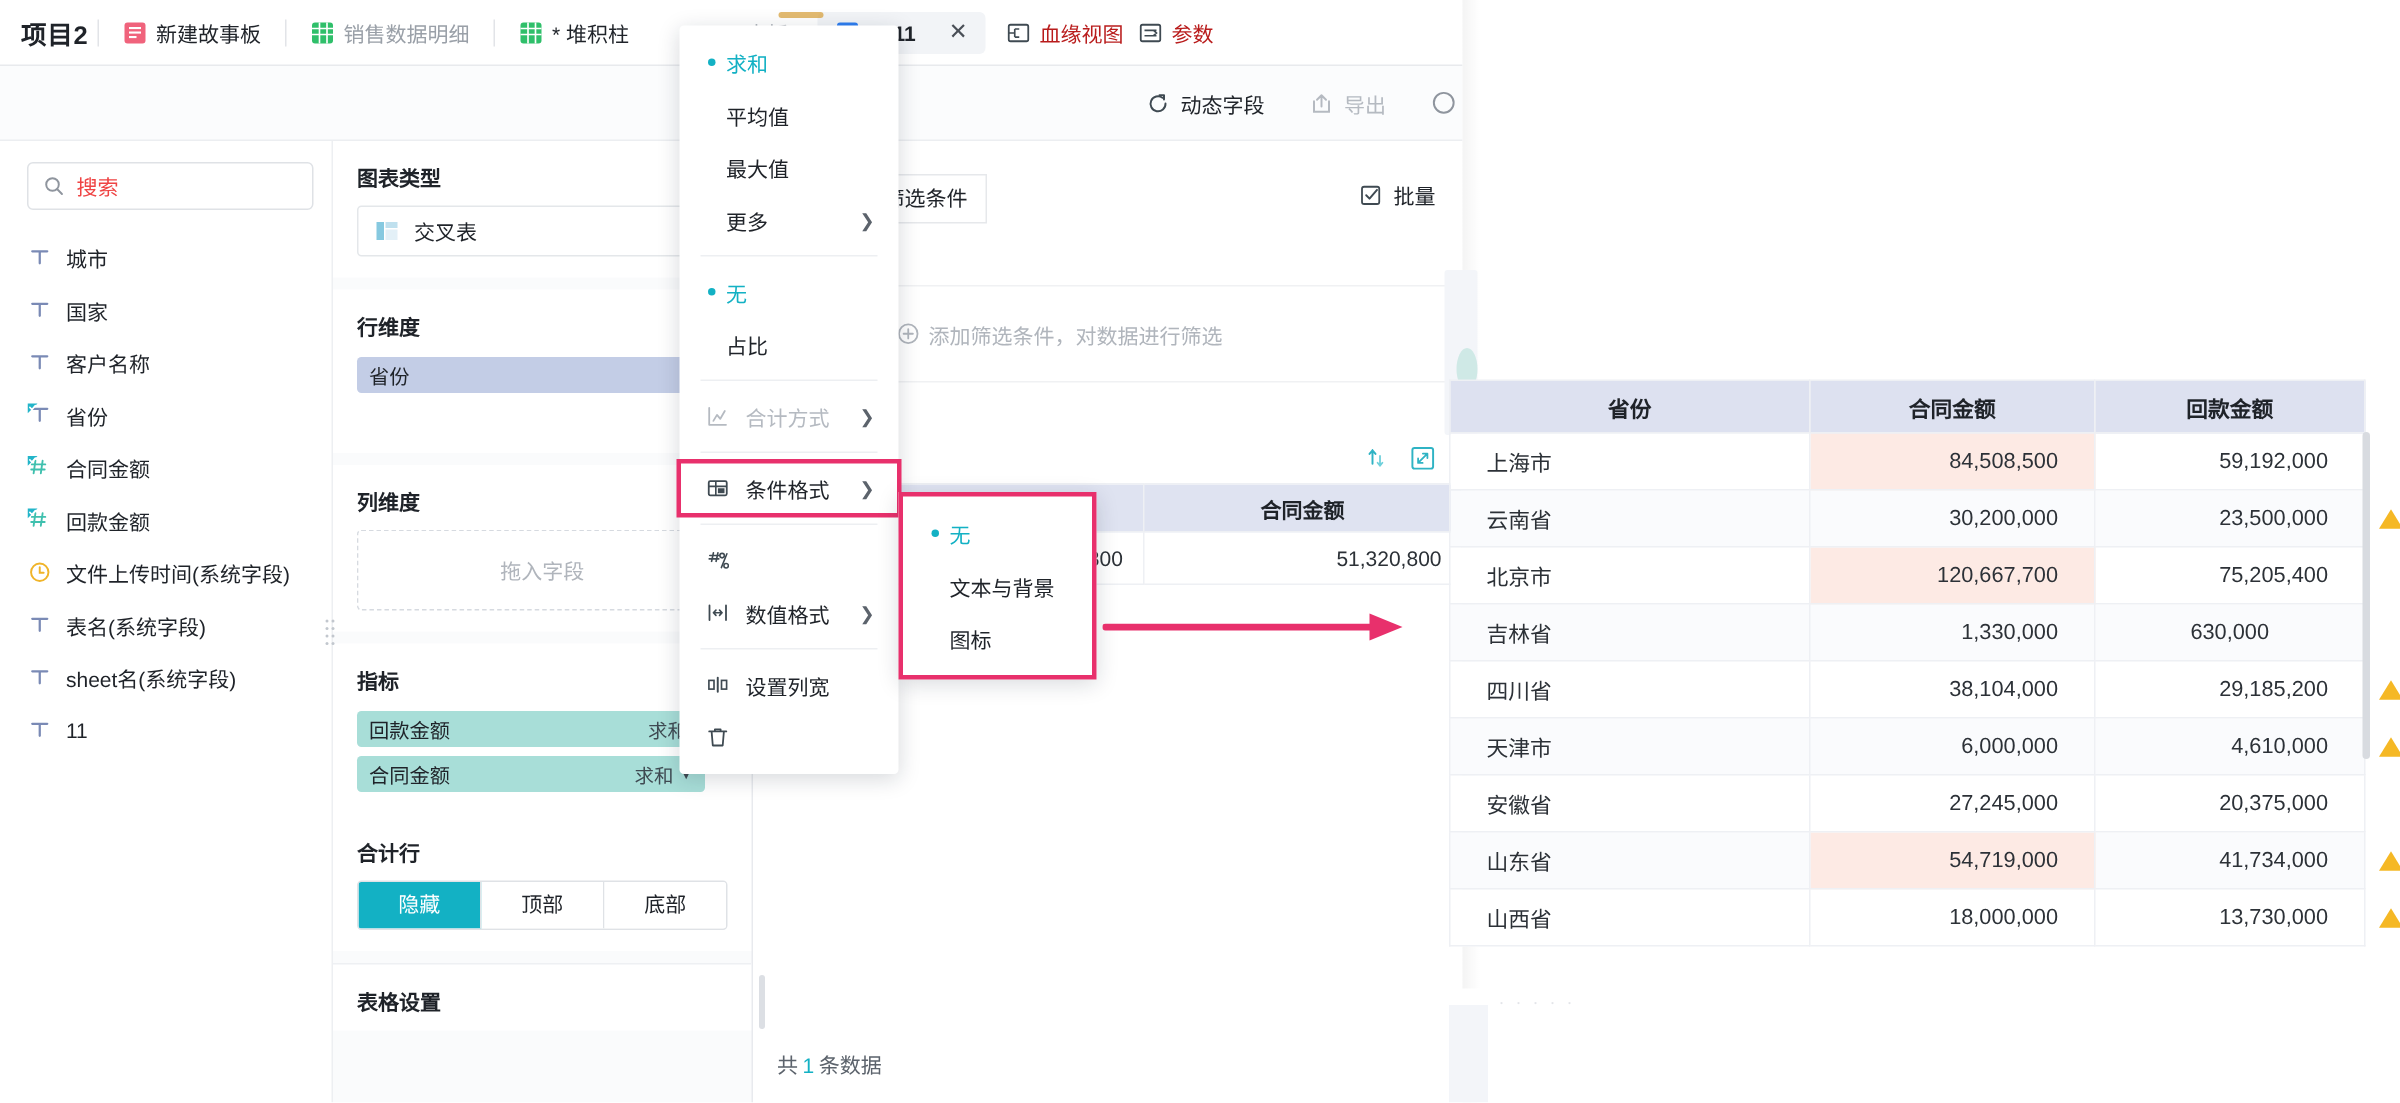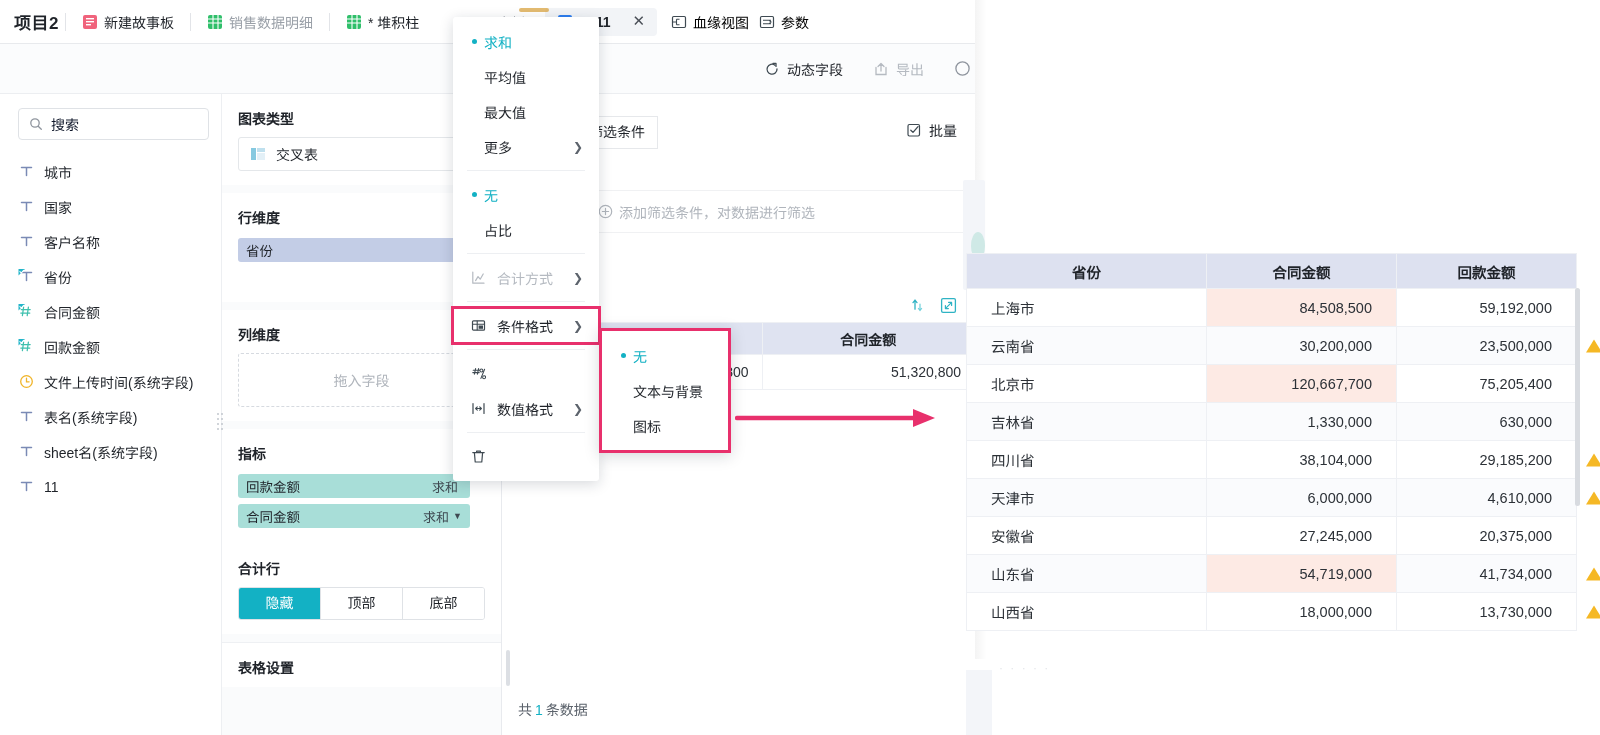--- a/index.html
+++ b/index.html
@@ -30,21 +30,21 @@
   }
   .tab.dim { color:#9aa0a8; }
   .tab.active { background:#f2f4f7; }
   .tab-ico { width:16px; height:16px; flex:none; display:block; }
   .tab-close {
     font-size:15px; color:#4a4f57; margin-left:16px; line-height:1;
     font-family:"DejaVu Sans", sans-serif;
   }
   .tab-label { font-size:14px; }
   .right-tools { display:flex; align-items:center; gap:10px; margin-left:14px; }
-  .rt-item { display:flex; align-items:center; gap:6px; font-size:14px; color:#000000; white-space:nowrap; }
+  .rt-item { display:flex; align-items:center; gap:6px; font-size:14px; color:#b91c1c; white-space:nowrap; }
   .orange-bar {
     position:absolute; left:519px; top:8px; width:30px; height:4px;
     background:#d9a441; border-radius:2px; opacity:.75;
   }
 
   
   .toolbar2 {
     position:absolute; left:0; top:44px; width:975px; height:50px;
     background:#fbfcfd; border-bottom:1px solid #eceef1;
     display:flex; align-items:center; justify-content:flex-end;
@@ -56,21 +56,21 @@
   
   .fieldpanel {
     position:absolute; left:0; top:94px; width:222px; height:641px;
     background:#fff; border-right:1px solid #edeff2;
   }
   .searchbox {
     margin:14px 12px 8px 18px; height:32px; border:1px solid #dfe2e6;
     border-radius:4px; display:flex; align-items:center; gap:8px; padding:0 10px;
     background:#fff;
   }
-  .searchbox span.ph { font-size:14px; color:#0f172a; }
+  .searchbox span.ph { font-size:14px; color:#ef4444; }
   .field-list { padding:6px 0 0 0; }
   .field-item {
     display:flex; align-items:center; gap:9px; height:35px; padding-left:18px;
     font-size:14px; color:#1f2329; position:relative; white-space:nowrap;
   }
   .ficon { width:17px; height:17px; flex:none; position:relative; }
 
   
   .configpanel {
     position:absolute; left:222px; top:94px; width:280px; height:641px;
@@ -119,21 +119,21 @@
   .cond-btn {
     position:absolute; left:74px; top:22px; height:33px; background:#fff;
     border:1px solid #e6e8eb; padding:0 12px; font-size:14px; color:#1f2329;
     display:flex; align-items:center; line-height:33px;
   }
   .batch-btn {
     position:absolute; right:18px; top:26px; display:flex; align-items:center;
     gap:7px; font-size:14px; color:#1f2329;
   }
   .filter-hint-row {
-    position:absolute; left:0; top:96px; width:473px; height:43px;
+    position:absolute; left:0; top:96px; width:473px; height:65px;
     background:#fff; border-top:1px solid #f0f1f3; border-bottom:1px solid #f0f1f3;
     display:flex; align-items:center;
   }
   .filter-hint {
     font-size:14px; color:#b0b5bc; display:flex; align-items:center; gap:6px;
     margin-left:62px; white-space:nowrap;
   }
   .preview-head {
     position:absolute; left:0; top:192px; width:473px; height:38px;
     display:flex; align-items:center; justify-content:flex-end; gap:14px; padding-right:18px;
@@ -653,20 +653,30 @@
           <path d="M2 2.6v9.8M13 2.6v9.8" stroke="#3f4a52" stroke-width="1.2" stroke-linecap="round"></path>
           <path d="M4.6 7.5h5.8M4.6 7.5 6.3 5.8M4.6 7.5 6.3 9.2M10.4 7.5 8.7 5.8M10.4 7.5 8.7 9.2" stroke="#3f4a52" stroke-width="1.1" fill="none" stroke-linecap="round" stroke-linejoin="round"></path>
         </svg>
       </span>
       <span class="lbl">数值格式</span>
       <span class="arrow">❯</span>
     </div>
 
     <div class="mdiv"></div>
 
+    <div class="mi">
+      <span class="micon">
+        <svg width="15" height="15" viewBox="0 0 15 15">
+          <path d="M7.5 2.8v9.4" stroke="#3f4a52" stroke-width="1.3" stroke-linecap="round"></path>
+          <rect x="1.6" y="4.6" width="3.4" height="5.8" fill="none" stroke="#3f4a52" stroke-width="1.1"></rect>
+          <rect x="10" y="4.6" width="3.4" height="5.8" fill="none" stroke="#3f4a52" stroke-width="1.1"></rect>
+        </svg>
+      </span>
+      <span class="lbl">设置列宽</span>
+    </div>
 
     <div class="mi">
       <span class="micon">
         <svg width="15" height="15" viewBox="0 0 15 15">
           <path d="M1.8 3.6h11.4" stroke="#3f4a52" stroke-width="1.2" stroke-linecap="round"></path>
           <path d="M3.4 3.6 4.2 13h6.6l0.8-9.4" fill="none" stroke="#3f4a52" stroke-width="1.2" stroke-linejoin="round"></path>
           <path d="M5.6 3.6V2.2h3.8v1.4" fill="none" stroke="#3f4a52" stroke-width="1.2" stroke-linejoin="round"></path>
         </svg>
       </span>
       <span class="lbl"></span>
@@ -724,21 +734,21 @@
           <tr>
             <td class="prov">北京市</td>
             <td class="num hl">120,667,700</td>
             <td class="num" style="position:relative;">
                 <span class="cellwrap">75,205,400</span>
               </td>
           </tr>
           <tr>
             <td class="prov">吉林省</td>
             <td class="num">1,330,000</td>
-            <td class="num" style="position:relative;">
+            <td class="num" style="position:relative;text-align:center;">
                 <span class="cellwrap">630,000</span>
               </td>
           </tr>
           <tr>
             <td class="prov">四川省</td>
             <td class="num">38,104,000</td>
             <td class="num" style="position:relative;">
                 <span class="cellwrap">29,185,200</span>
                 <span class="tri"></span>
               </td>

